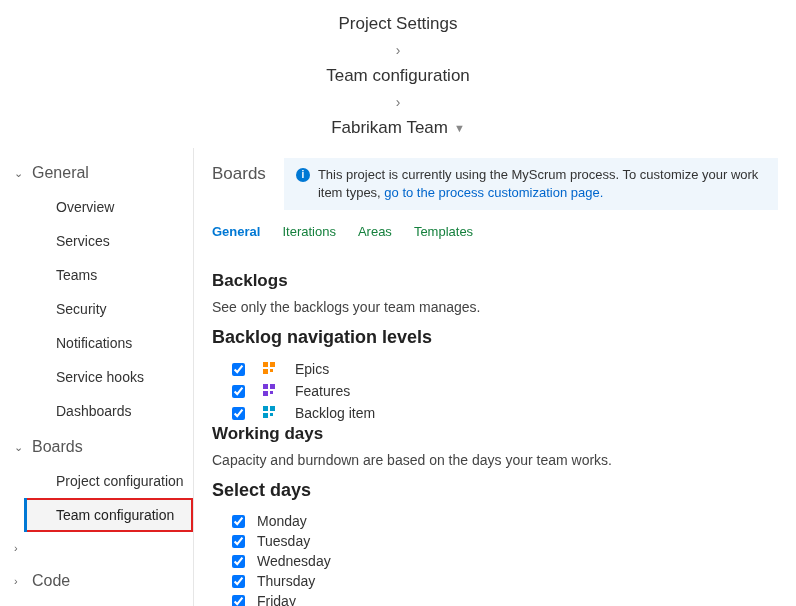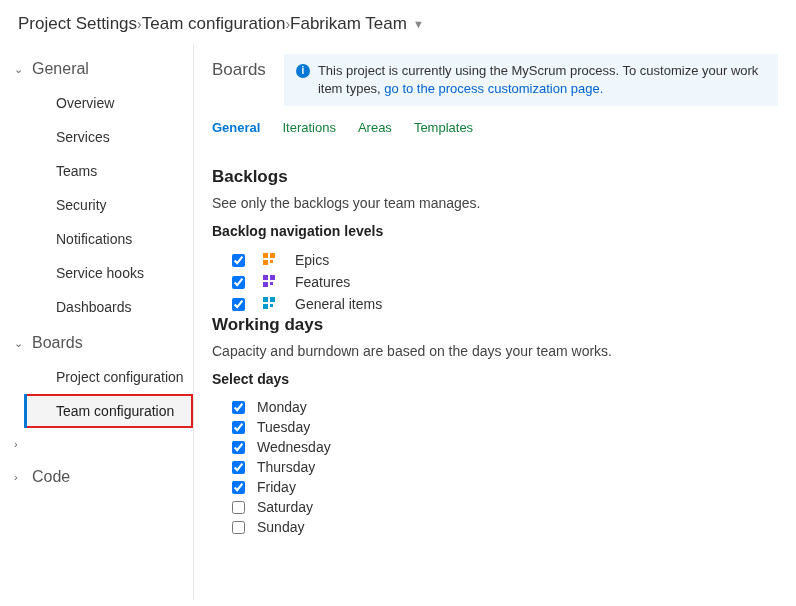--- a/index.html
+++ b/index.html
@@ -10,24 +10,25 @@
     background: #fff;
     width: 796px;
     height: 606px;
     overflow: hidden;
   }
 
   
   .breadcrumb {
     display: flex;
     align-items: center;
-    gap: 0;
+    gap: 8px;
     padding: 14px 18px 10px 18px;
     font-size: 17px;
     color: #333;
+    flex-direction: column;
   }
   .breadcrumb .sep { color: #777; font-size: 14px; }
   .breadcrumb .last { display: inline-flex; align-items: center; gap: 6px; }
   .breadcrumb .chev-down { font-size: 11px; color: #888; }
 
   .layout { display: flex; height: 556px; }
 
   
   .sidebar {
     width: 194px;
@@ -136,21 +137,21 @@
     font-weight: 600;
     color: #222;
     margin-bottom: 8px;
   }
   .section-desc {
     font-size: 14px;
     color: #444;
     margin-bottom: 12px;
   }
   .sub-title {
-    font-size: 14px;
+    font-size: 18px;
     font-weight: 600;
     color: #222;
     margin-bottom: 10px;
   }
 
   .check-list { padding-left: 20px; }
   .check-row {
     display: flex;
     align-items: center;
     gap: 18px;
@@ -280,21 +281,21 @@
               <span>Features</span>
             </div>
             <div class="check-row">
               <input type="checkbox" checked="" style="">
               <span class="wi-icon wi-backlog">
                 <span></span>
                 <span></span>
                 <span></span>
                 <span></span>
               </span>
-              <span>General items</span>
+              <span>Backlog item</span>
             </div>
           </div>
       </div>
 
       <div class="section">
         <div class="section-title">Working days</div>
         <div class="section-desc">Capacity and burndown are based on the days your team works.</div>
         <div class="sub-title">Select days</div>
         <div class="days-list" id="days-list">
             <div class="check-row">

